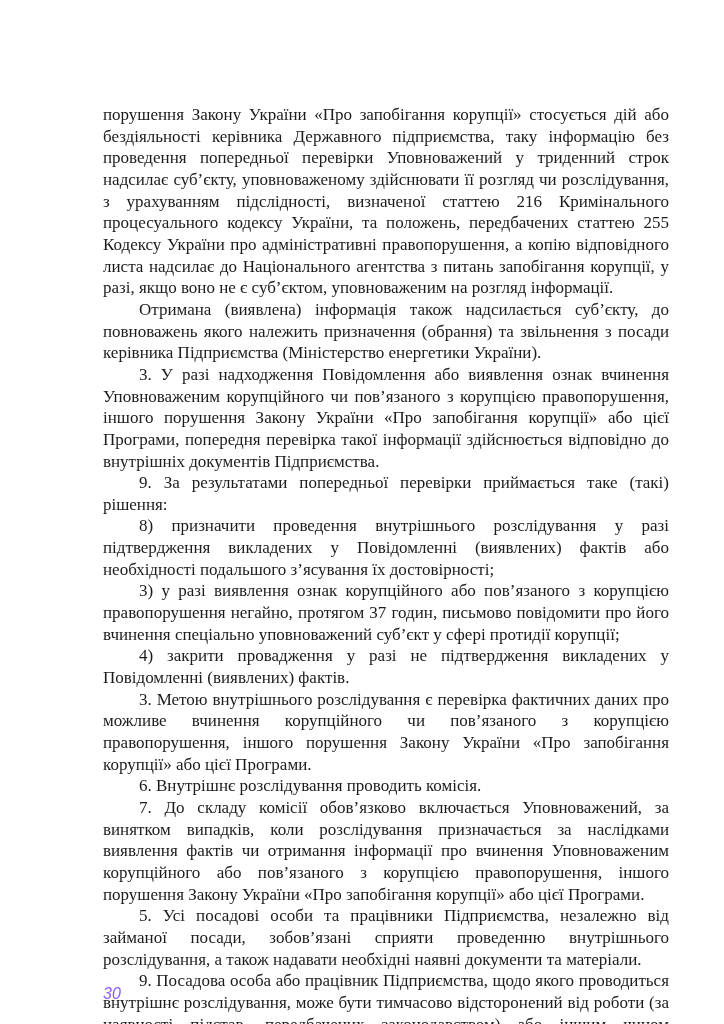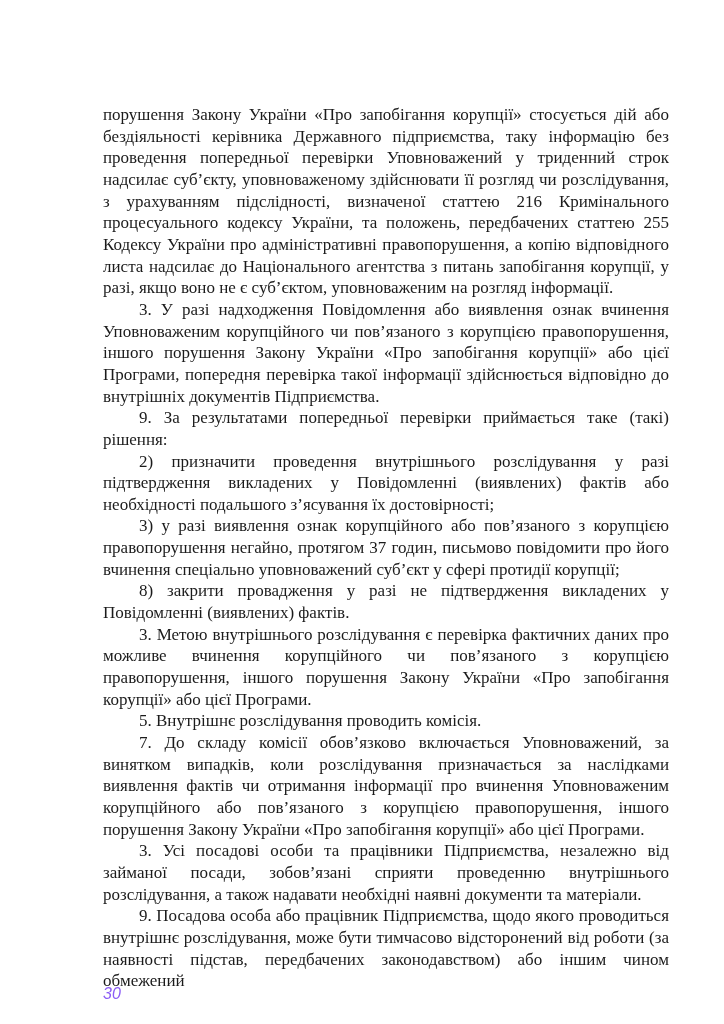--- a/index.html
+++ b/index.html
@@ -43,25 +43,26 @@
     font-style: italic;
   }
 </style>
 </head>
 <body>
 
 <div class="page">
   <div class="text-block">
 
   <p>порушення Закону України «Про запобігання корупції» стосується дій або бездіяльності керівника Державного підприємства, таку інформацію без проведення попередньої перевірки Уповноважений у триденний строк надсилає суб’єкту, уповноваженому здійснювати її розгляд чи розслідування, з урахуванням підслідності, визначеної статтею 216 Кримінального процесуального кодексу України, та положень, передбачених статтею 255 Кодексу України про адміністративні правопорушення, а копію відповідного листа надсилає до Національного агентства з питань запобігання корупції, у разі, якщо воно не є суб’єктом, уповноваженим на розгляд інформації.</p>
+      <p class="indent">Отримана (виявлена) інформація також надсилається суб’єкту, до повноважень якого належить призначення (обрання) та звільнення з посади керівника Підприємства (Міністерство енергетики України).</p>
       <p class="indent">3. У разі надходження Повідомлення або виявлення ознак вчинення Уповноваженим корупційного чи пов’язаного з корупцією правопорушення, іншого порушення Закону України «Про запобігання корупції» або цієї Програми, попередня перевірка такої інформації здійснюється відповідно до внутрішніх документів Підприємства.</p>
       <p class="indent">9. За результатами попередньої перевірки приймається таке (такі) рішення:</p>
-      <p class="indent">2) призначити проведення внутрішнього розслідування у разі підтвердження викладених у Повідомленні (виявлених) фактів або необхідності подальшого з’ясування їх достовірності;</p>
+      <p class="indent">8) призначити проведення внутрішнього розслідування у разі підтвердження викладених у Повідомленні (виявлених) фактів або необхідності подальшого з’ясування їх достовірності;</p>
       <p class="indent">3) у разі виявлення ознак корупційного або пов’язаного з корупцією правопорушення негайно, протягом 37 годин, письмово повідомити про його вчинення спеціально уповноважений суб’єкт у сфері протидії корупції;</p>
-      <p class="indent">8) закрити провадження у разі не підтвердження викладених у Повідомленні (виявлених) фактів.</p>
+      <p class="indent">4) закрити провадження у разі не підтвердження викладених у Повідомленні (виявлених) фактів.</p>
       <p class="indent">3. Метою внутрішнього розслідування є перевірка фактичних даних про можливе вчинення корупційного чи пов’язаного з корупцією правопорушення, іншого порушення Закону України «Про запобігання корупції» або цієї Програми.</p>
-      <p class="indent">5. Внутрішнє розслідування проводить комісія.</p>
+      <p class="indent">6. Внутрішнє розслідування проводить комісія.</p>
       <p class="indent">7. До складу комісії обов’язково включається Уповноважений, за винятком випадків, коли розслідування призначається за наслідками виявлення фактів чи отримання інформації про вчинення Уповноваженим корупційного або пов’язаного з корупцією правопорушення, іншого порушення Закону України «Про запобігання корупції» або цієї Програми.</p>
-      <p class="indent">3. Усі посадові особи та працівники Підприємства, незалежно від займаної посади, зобов’язані сприяти проведенню внутрішнього розслідування, а також надавати необхідні наявні документи та матеріали.</p>
+      <p class="indent">5. Усі посадові особи та працівники Підприємства, незалежно від займаної посади, зобов’язані сприяти проведенню внутрішнього розслідування, а також надавати необхідні наявні документи та матеріали.</p>
       <p class="indent">9. Посадова особа або працівник Підприємства, щодо якого проводиться внутрішнє розслідування, може бути тимчасово відсторонений від роботи (за наявності підстав, передбачених законодавством) або іншим чином обмежений</p>
     </div>
   <div class="page-number">30</div>
 </div>
 
 </body></html>

